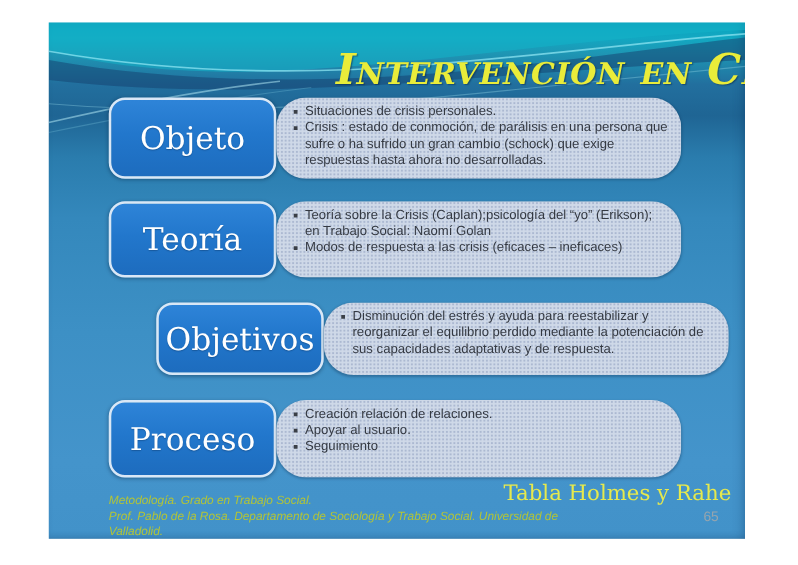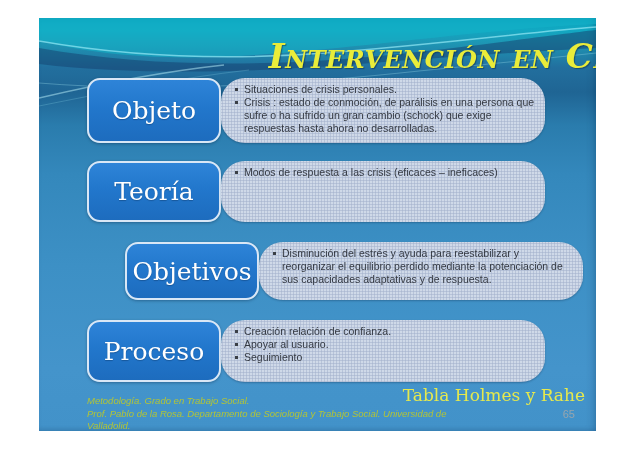--- a/index.html
+++ b/index.html
@@ -99,41 +99,45 @@
           <span class="bullet-text">Crisis : estado de conmoción, de parálisis en una persona que sufre o ha sufrido un gran cambio (schock) que exige respuestas hasta ahora no desarrolladas.</span>
         </div>
       </div>
     </div>
 
     <div class="row row-2">
       <div class="label-box">Teoría</div>
       <div class="content-box">
         <div class="bullet-line">
           <span class="bullet-marker"></span>
+          <span class="bullet-text">Teoría sobre la Crisis (Caplan);psicología del “yo” (Erikson); en Trabajo Social: Naomí Golan</span>
+        </div>
+        <div class="bullet-line">
+          <span class="bullet-marker"></span>
           <span class="bullet-text">Modos de respuesta a las crisis (eficaces – ineficaces)</span>
         </div>
       </div>
     </div>
 
     <div class="row row-3">
       <div class="label-box">Objetivos</div>
       <div class="content-box">
         <div class="bullet-line">
           <span class="bullet-marker"></span>
           <span class="bullet-text">Disminución del estrés y ayuda para reestabilizar y reorganizar el equilibrio perdido mediante la potenciación de sus capacidades adaptativas y de respuesta.</span>
         </div>
       </div>
     </div>
 
     <div class="row row-4">
       <div class="label-box">Proceso</div>
       <div class="content-box">
         <div class="bullet-line">
           <span class="bullet-marker"></span>
-          <span class="bullet-text">Creación relación de confianza.</span>
+          <span class="bullet-text">Creación relación de relaciones.</span>
         </div>
         <div class="bullet-line">
           <span class="bullet-marker"></span>
           <span class="bullet-text">Apoyar al usuario.</span>
         </div>
         <div class="bullet-line">
           <span class="bullet-marker"></span>
           <span class="bullet-text">Seguimiento</span>
         </div>
       </div>

